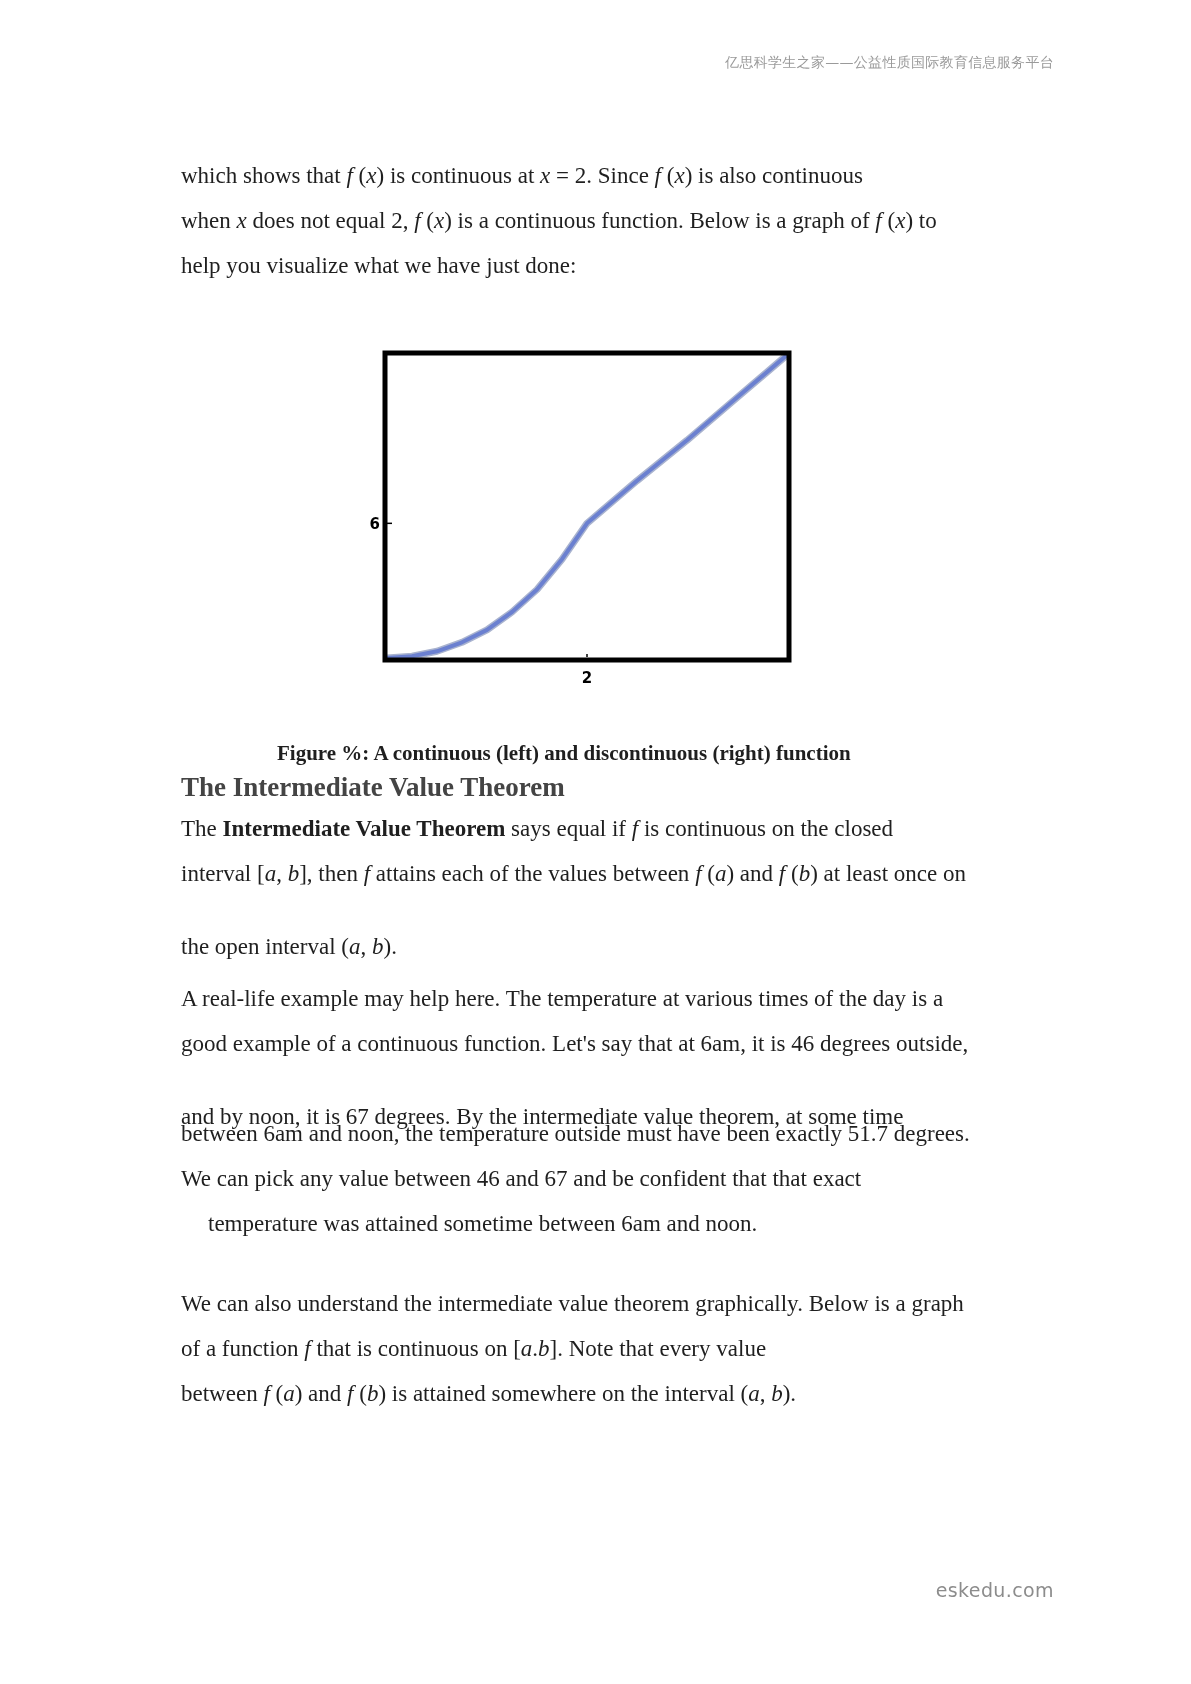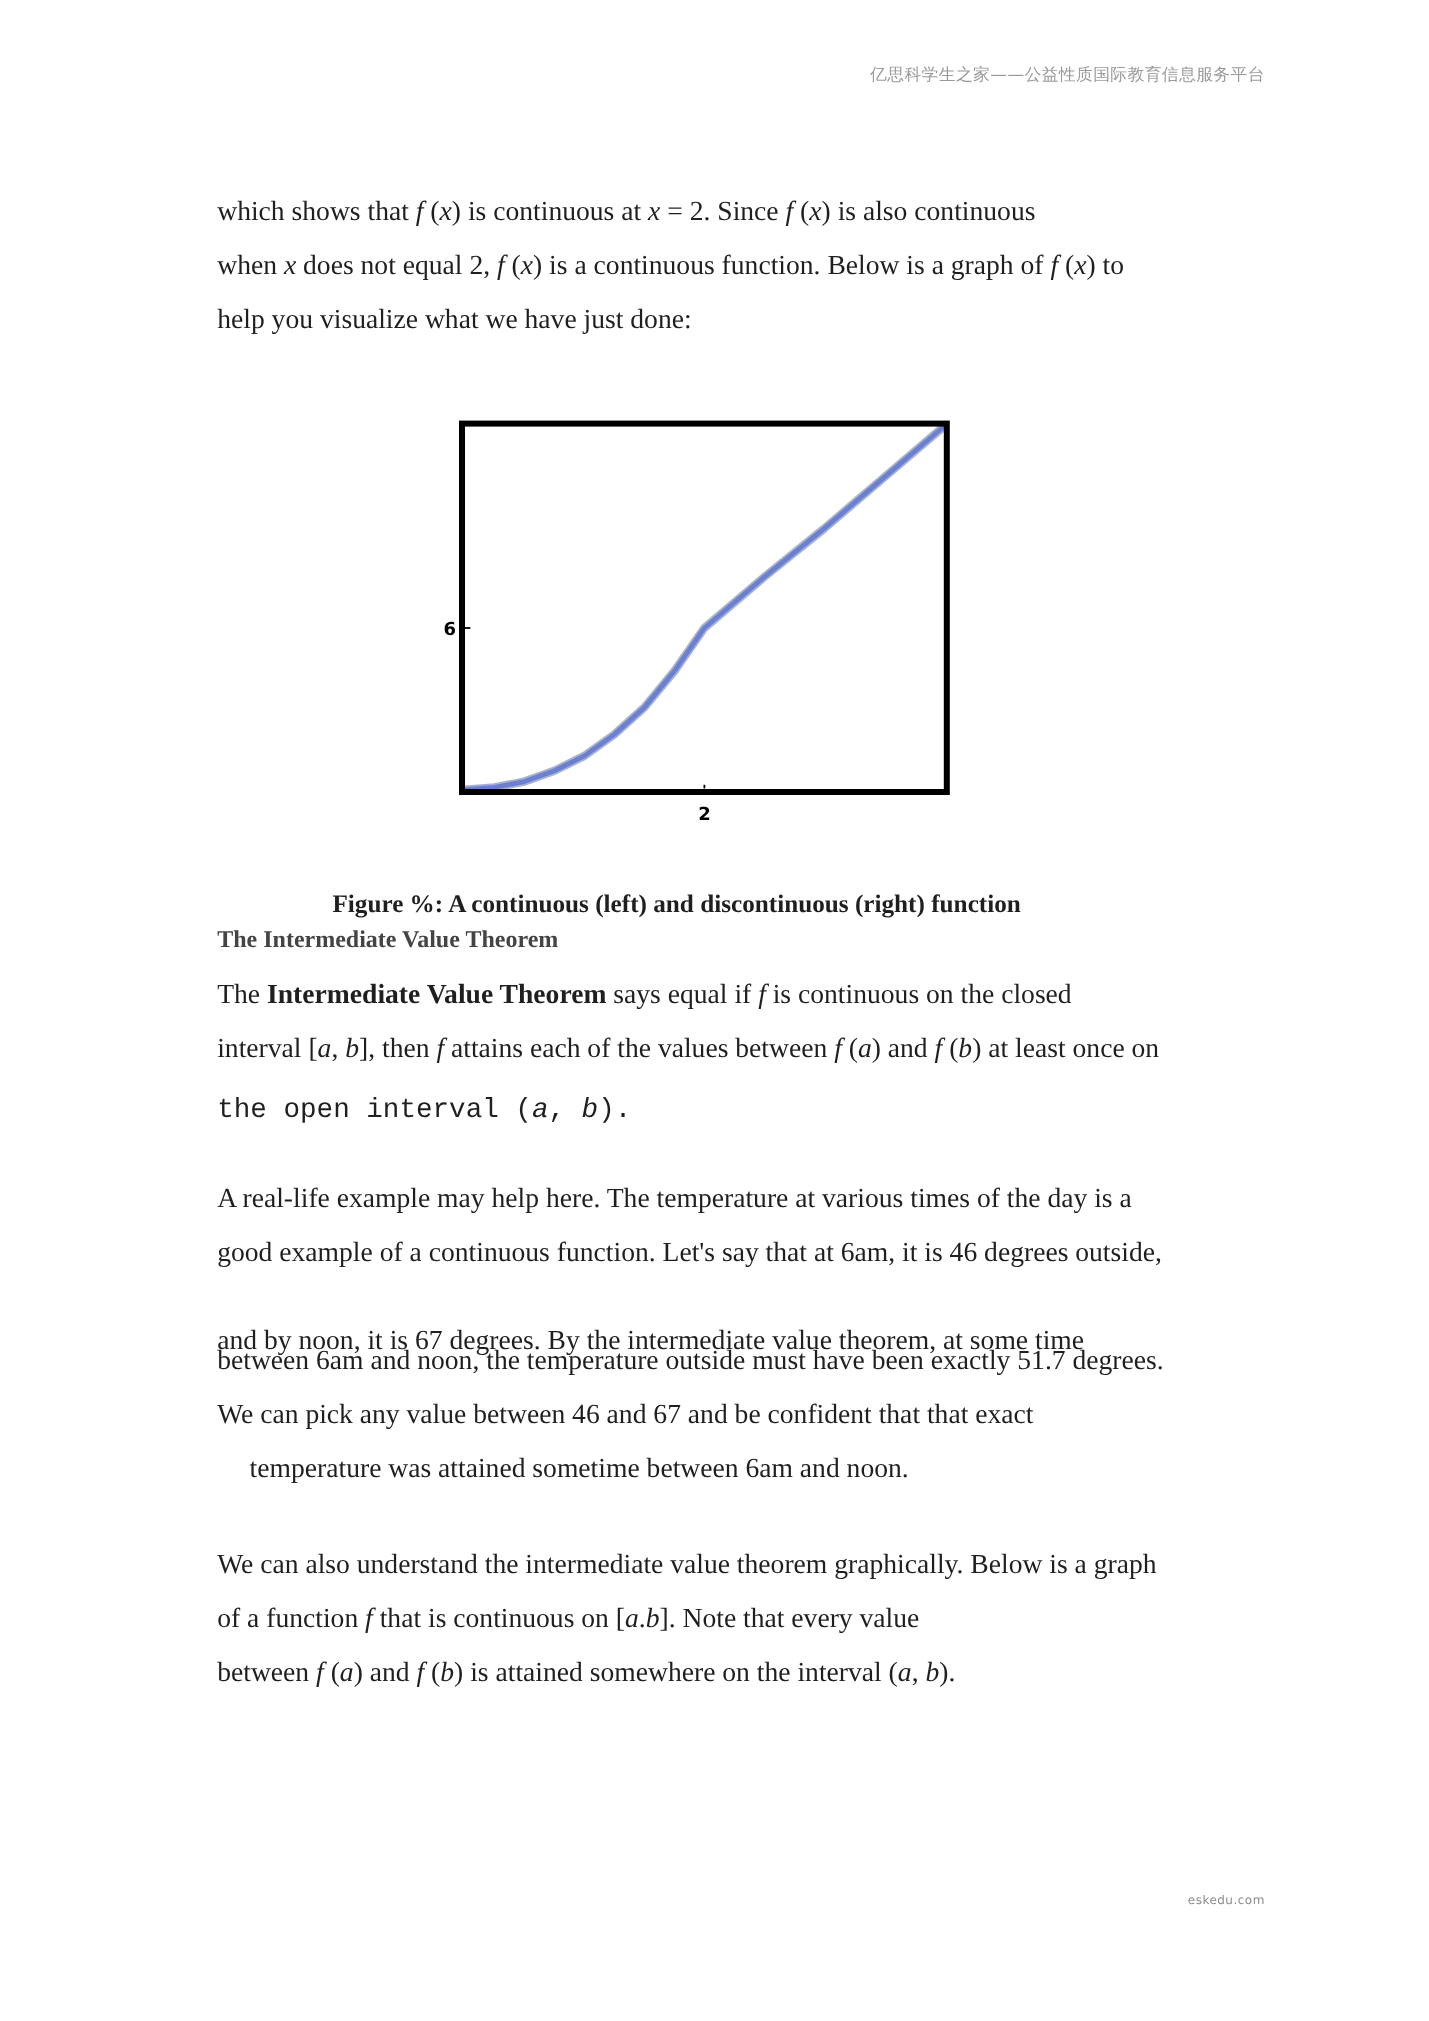--- a/index.html
+++ b/index.html
@@ -1,27 +1,27 @@
 <!DOCTYPE html>
 <html><head>
 <meta charset="utf-8">
 <style>
   html, body { margin: 0; padding: 0; background: #ffffff; }
   body { width: 1191px; height: 1684px; position: relative; overflow: hidden;
          font-family: "Liberation Serif", serif; color: #1f1f1f; }
   .header-site { position: absolute; top: 54px; right: 137px; font-family: "DejaVu Sans", sans-serif;
          font-size: 14px; color: #9a9a9a; letter-spacing: 0.3px; }
   .footer-site { position: absolute; top: 1579px; right: 137px; font-family: "DejaVu Sans", sans-serif;
-         font-size: 10px; color: #8c8c8c; letter-spacing: 0.4px; }
+         font-size: 19px; color: #8c8c8c; letter-spacing: 0.4px; }
   .content { position: absolute; left: 181px; width: 840px; }
   .line { position: absolute; left: 0; font-size: 23px; white-space: nowrap; line-height: 1; }
   .it { font-style: italic; }
   .b { font-weight: bold; }
   .caption { position: absolute; left: 277px; top: 741px; font-size: 21px; font-weight: bold; white-space: nowrap; color: #1f1f1f; }
-  .heading { position: absolute; left: 181px; top: 772px; font-size: 20px; font-weight: bold; color: #444444; white-space: nowrap; }
+  .heading { position: absolute; left: 181px; top: 772px; font-size: 27px; font-weight: bold; color: #444444; white-space: nowrap; }
   .figure { position: absolute; left: 340px; top: 340px; width: 470px; height: 360px; }
   .figure svg { width: 470px; height: 360px; display: block; }
 </style>
 </head>
 <body>
 
 <div class="header-site">亿思科学生之家——公益性质国际教育信息服务平台</div>
 
 <div class="content">
     <div class="line" style="top: 164px;"><span>which shows that </span><span class="it">f</span><span> (</span><span class="it">x</span><span>) is continuous at </span><span class="it">x</span><span> = 2. Since </span><span class="it">f</span><span> (</span><span class="it">x</span><span>) is also continuous</span></div>
@@ -42,21 +42,21 @@
       </g>
   </svg>
 </div>
 
 <div class="caption">Figure %: A continuous (left) and discontinuous (right) function</div>
 <div class="heading">The Intermediate Value Theorem</div>
 
 <div class="content">
     <div class="line" style="top: 817px;"><span>The </span><span class="b">Intermediate Value Theorem</span><span> says equal if </span><span class="it">f</span><span> is continuous on the closed</span></div>
     <div class="line" style="top: 862px;"><span>interval [</span><span class="it">a</span><span>, </span><span class="it">b</span><span>], then </span><span class="it">f</span><span> attains each of the values between </span><span class="it">f</span><span> (</span><span class="it">a</span><span>) and </span><span class="it">f</span><span> (</span><span class="it">b</span><span>) at least once on</span></div>
-    <div class="line" style="top: 914px; font-family: Liberation Mono, monospace;"><span>the open interval (</span><span class="it">a</span><span>, </span><span class="it">b</span><span>).</span></div>
+    <div class="line" style="top: 935px;"><span>the open interval (</span><span class="it">a</span><span>, </span><span class="it">b</span><span>).</span></div>
   </div>
 <div class="content">
     <div class="line" style="top: 987px; text-align: center;"><span>A real-life example may help here. The temperature at various times of the day is a</span></div>
     <div class="line" style="top: 1032px;"><span>good example of a continuous function. Let's say that at 6am, it is 46 degrees outside,</span></div>
     <div class="line" style="top: 1105px;"><span>and by noon, it is 67 degrees. By the intermediate value theorem, at some time</span></div>
     <div class="line" style="top: 1122px;"><span>between 6am and noon, the temperature outside must have been exactly 51.7 degrees.</span></div>
     <div class="line" style="top: 1167px;"><span>We can pick any value between 46 and 67 and be confident that that exact</span></div>
     <div class="line" style="top: 1212px; margin-left: 27px;"><span>temperature was attained sometime between 6am and noon.</span></div>
   </div>
 <div class="content">

